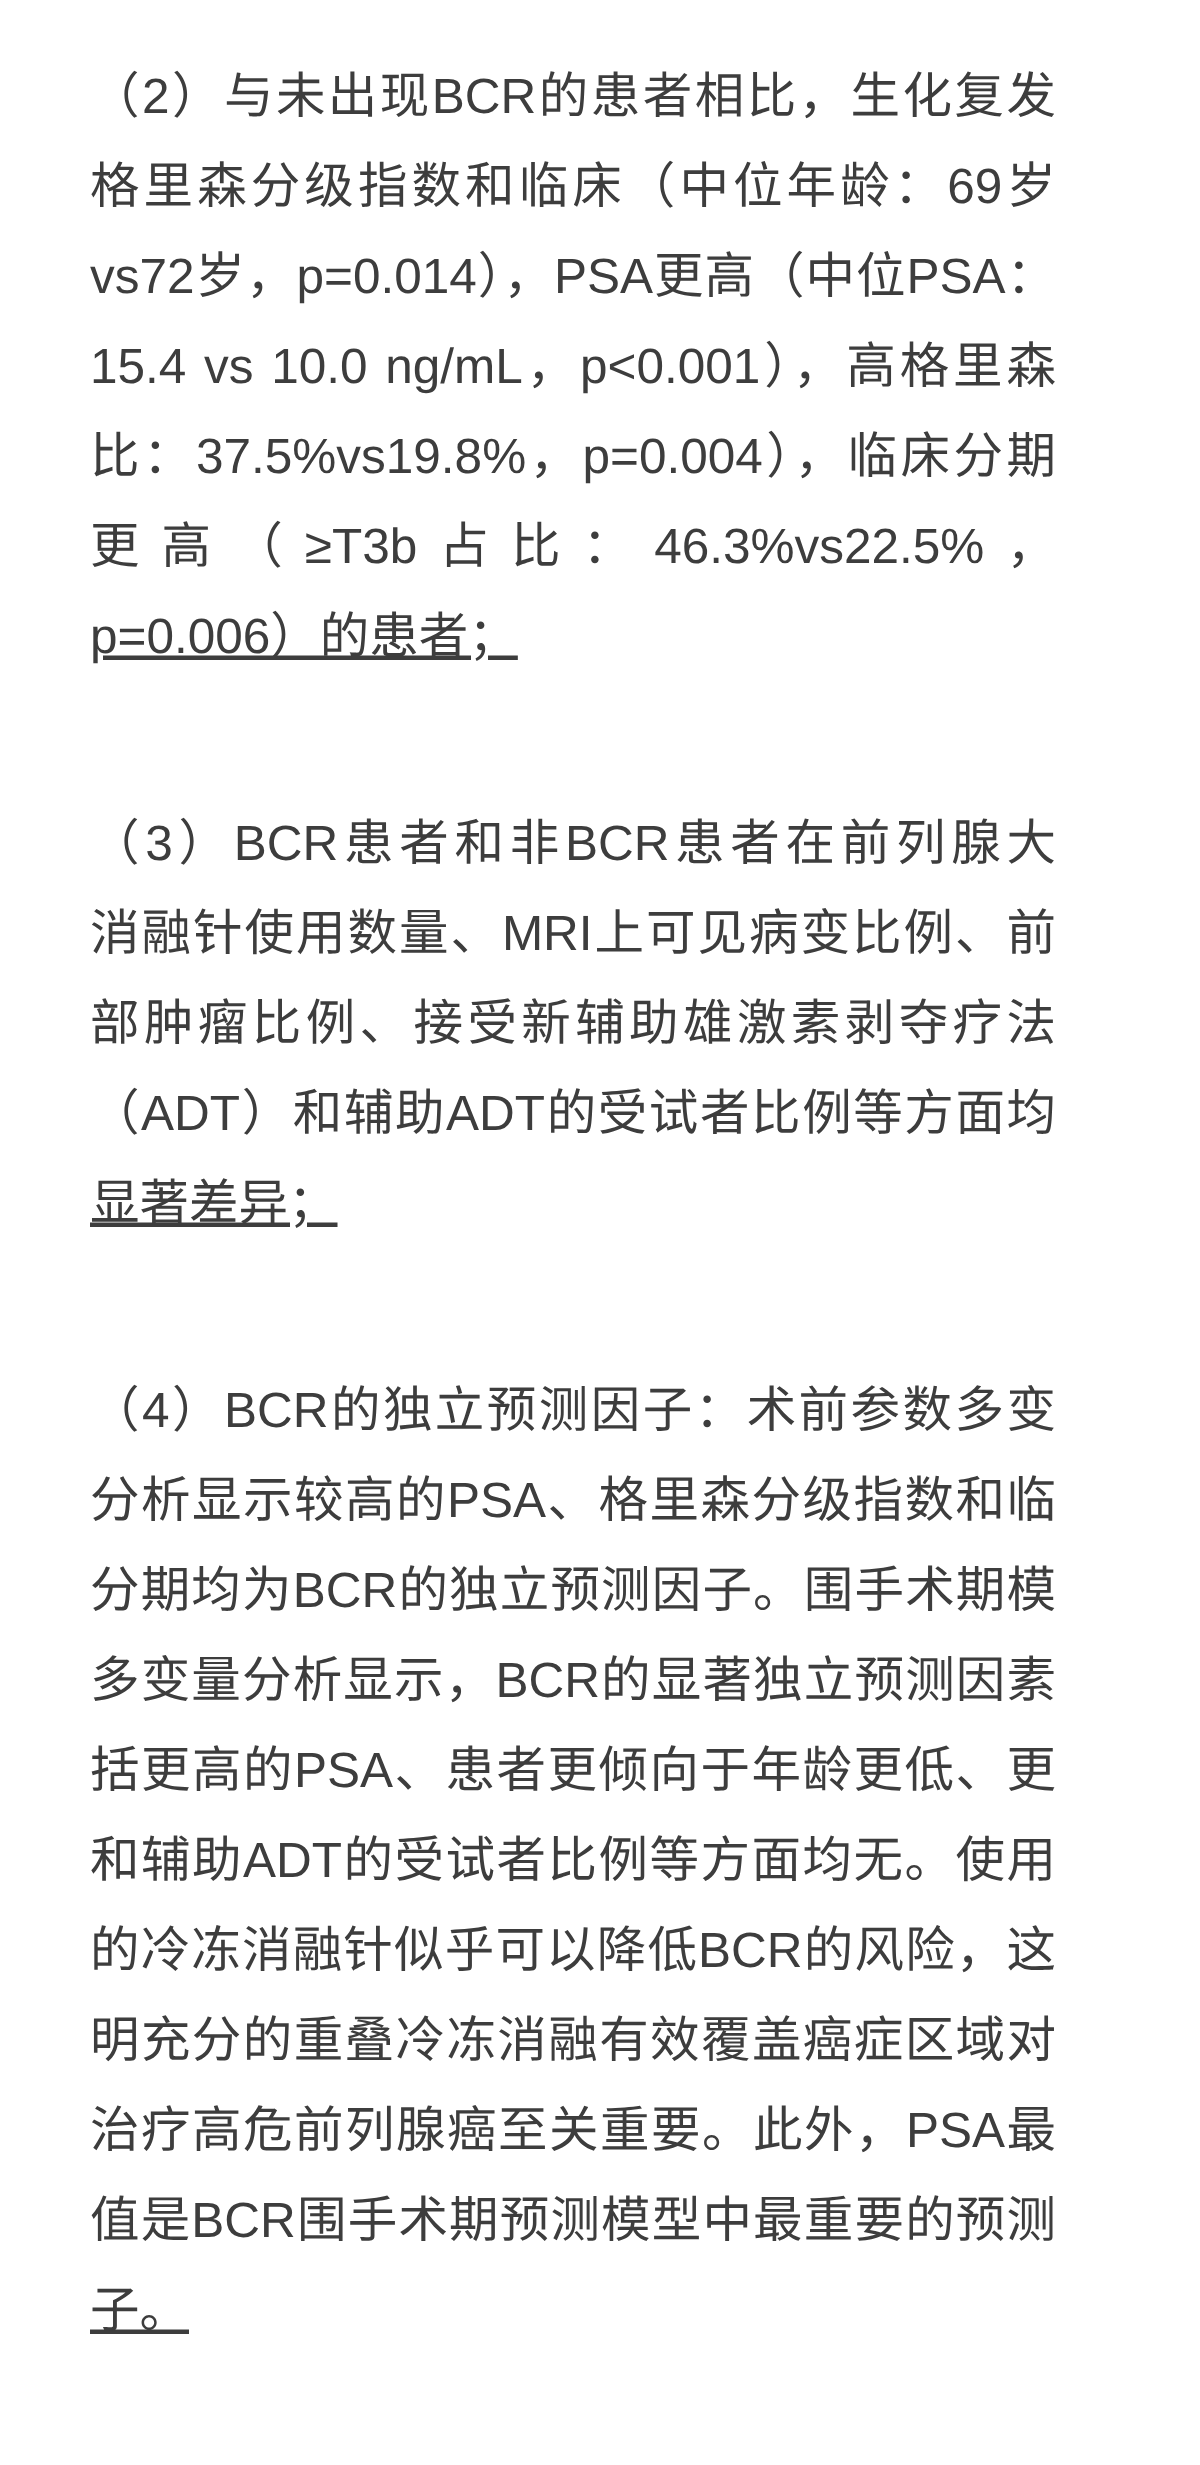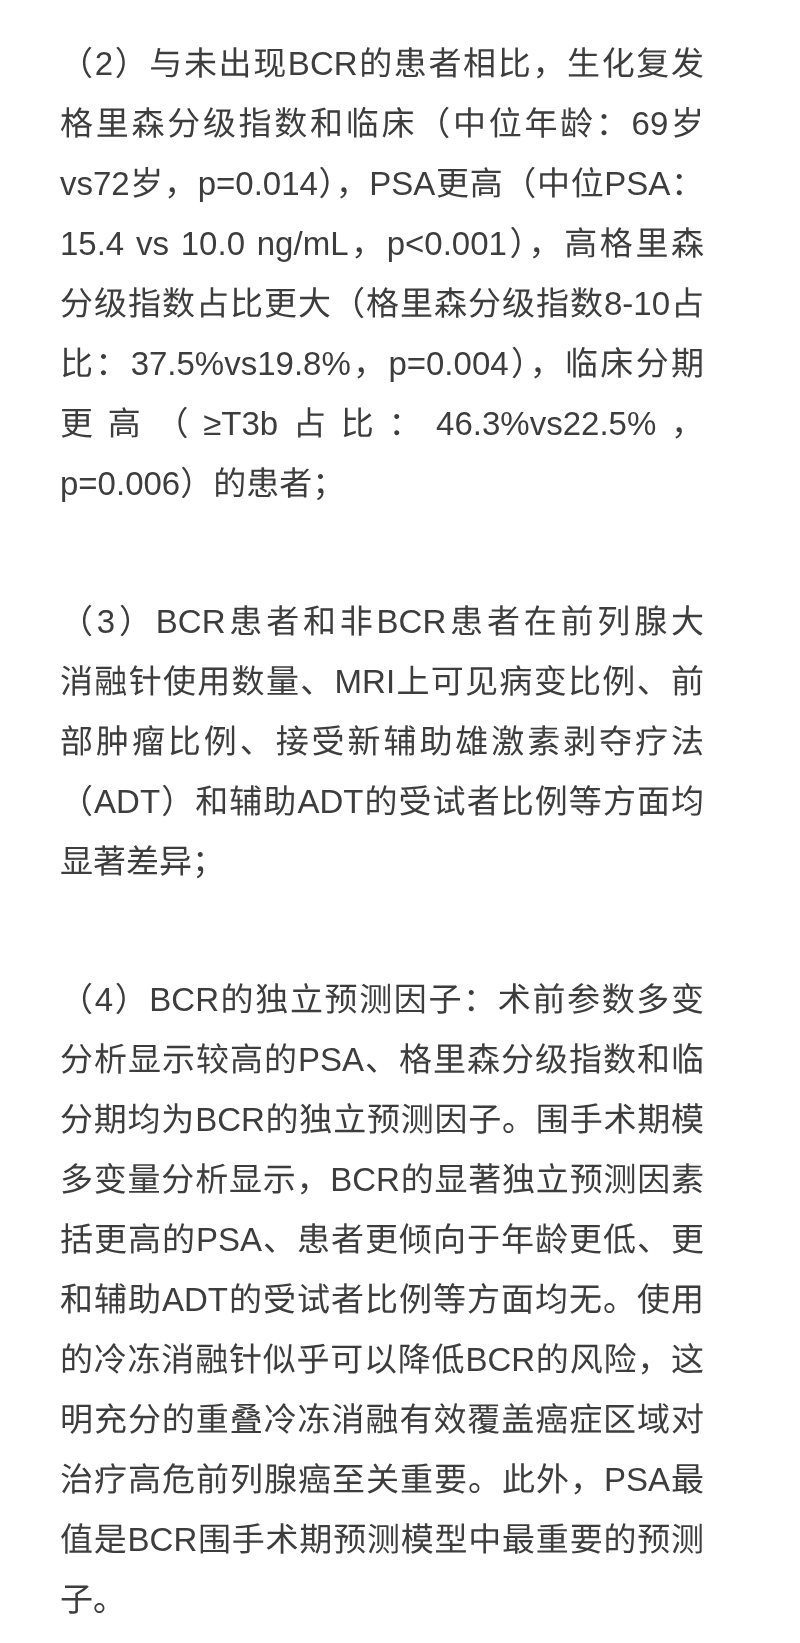--- a/index.html
+++ b/index.html
@@ -33,33 +33,33 @@
     text-align: justify;
     text-align-last: justify;
     text-justify: inter-character;
     white-space: normal;
     overflow: hidden;
     height: 60px;
   }
   .para .line:last-child {
     text-align: right;
     text-align-last: left;
+    text-decoration: underline;
   }
 </style>
 </head>
 <body>
 
 <div class="page">
 
   <div class="para">
     <div class="line">（2）与未出现BCR的患者相比，生化复发的</div>
     <div class="line">格里森分级指数和临床（中位年龄：69岁</div>
     <div class="line">vs72岁，p=0.014），PSA更高（中位PSA：</div>
     <div class="line">15.4 vs 10.0 ng/mL，p&lt;0.001），高格里森</div>
-    <div class="line">分级指数占比更大（格里森分级指数8-10占</div>
     <div class="line">比：37.5%vs19.8%，p=0.004），临床分期</div>
     <div class="line">更高（≥T3b占比：46.3%vs22.5%，</div>
     <div class="line">p=0.006）的患者；</div>
   </div>
 
   <div class="para">
     <div class="line">（3）BCR患者和非BCR患者在前列腺大小、</div>
     <div class="line">消融针使用数量、MRI上可见病变比例、前尖</div>
     <div class="line">部肿瘤比例、接受新辅助雄激素剥夺疗法</div>
     <div class="line">（ADT）和辅助ADT的受试者比例等方面均无</div>

